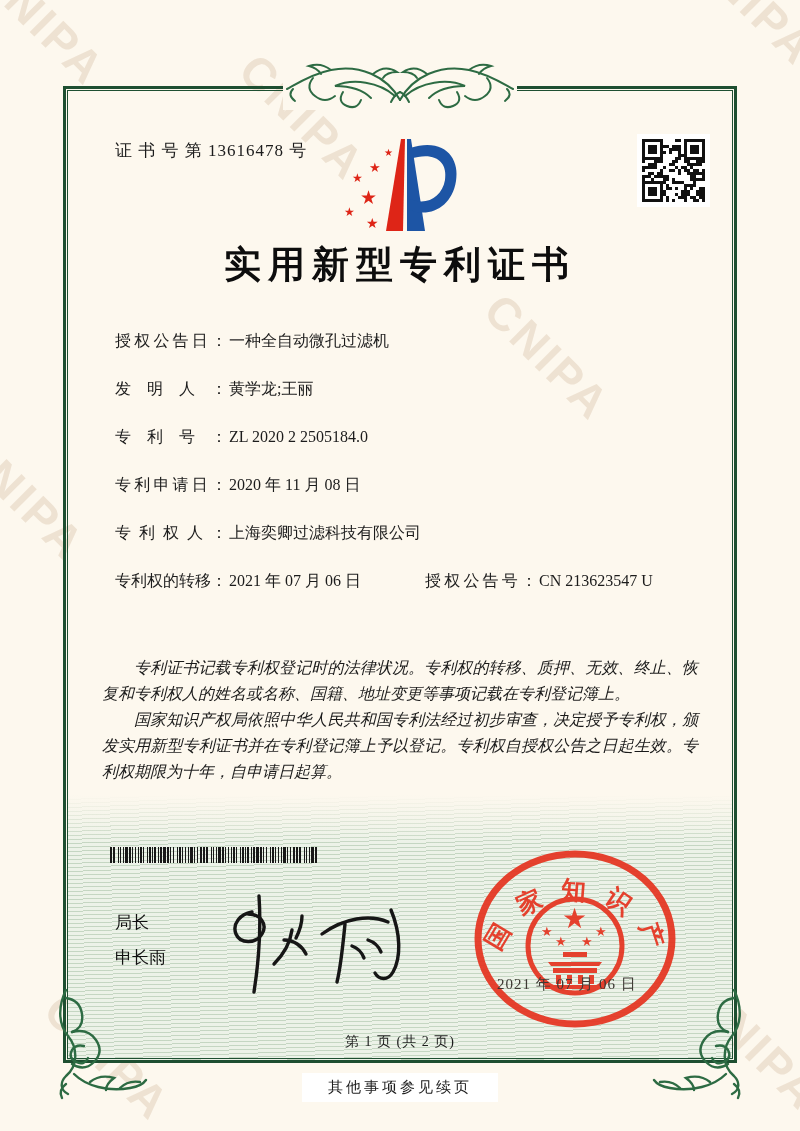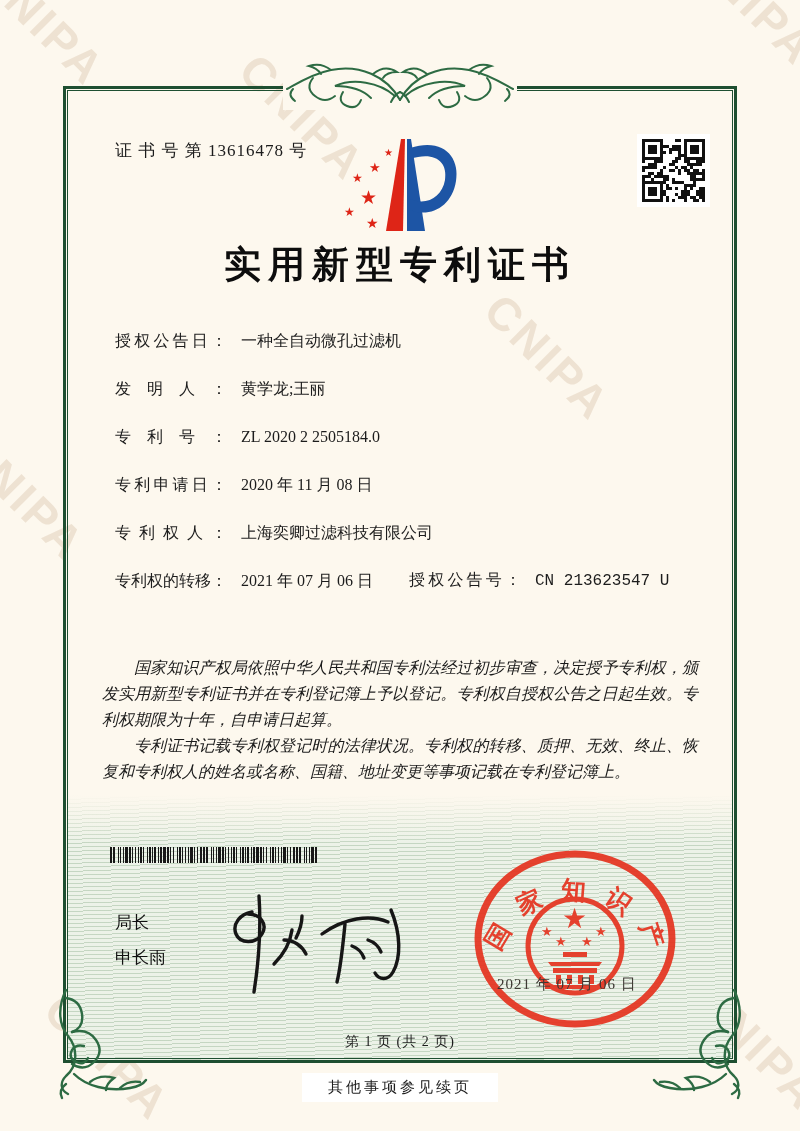--- a/index.html
+++ b/index.html
@@ -44,22 +44,22 @@
   }
   .qr div{width:3px;height:3px;}
   .qr .m{background:#111;}
   .title{
     position:absolute;z-index:4;left:0;top:240px;width:800px;text-align:center;
     font-size:37px;font-weight:bold;letter-spacing:7px;color:#0d0d0d;
   }
   .fields{position:absolute;z-index:4;left:115px;top:330px;width:600px;font-size:16px;}
   .frow{position:relative;height:48px;line-height:22px;}
   .flabel{display:inline-block;width:112px;text-align:justify;text-align-last:justify;vertical-align:top;}
-  .fvalue{margin-left:14px;}
-  .pair2{position:absolute;left:294px;top:0;font-family:Liberation Mono, monospace;}
+  .fvalue{margin-left:2px;}
+  .pair2{position:absolute;left:310px;top:0;}
   .bodytext{
     position:absolute;z-index:4;left:102px;top:655px;width:596px;
     font-size:16px;line-height:26px;font-style:italic;text-align:justify;color:#1a1a1a;
   }
   .bodytext p{margin:0;text-indent:2em;}
   
   .barcode{position:absolute;z-index:4;left:110px;top:847px;height:16px;display:flex;align-items:stretch;}
   .barcode div{height:16px;}
   .bar{background:#181818;}
   .commissioner{
@@ -603,22 +603,22 @@
 <div class="fields" id="fields">
     <div class="frow"><span class="pair"><span class="flabel">授权公告日：</span><span class="fvalue">一种全自动微孔过滤机</span></span></div>
     <div class="frow"><span class="pair"><span class="flabel">发明人：</span><span class="fvalue">黄学龙;王丽</span></span></div>
     <div class="frow"><span class="pair"><span class="flabel">专利号：</span><span class="fvalue">ZL 2020 2 2505184.0</span></span></div>
     <div class="frow"><span class="pair"><span class="flabel">专利申请日：</span><span class="fvalue">2020 年 11 月 08 日</span></span></div>
     <div class="frow"><span class="pair"><span class="flabel">专利权人：</span><span class="fvalue">上海奕卿过滤科技有限公司</span></span></div>
     <div class="frow"><span class="pair"><span class="flabel">专利权的转移：</span><span class="fvalue">2021 年 07 月 06 日</span></span><span class="pair pair2"><span class="flabel">授权公告号：</span><span class="fvalue">CN 213623547 U</span></span></div>
   </div>
 
 <div class="bodytext">
+  <p>专利证书记载专利权登记时的法律状况。专利权的转移、质押、无效、终止、恢复和专利权人的姓名或名称、国籍、地址变更等事项记载在专利登记簿上。</p>
   <p>国家知识产权局依照中华人民共和国专利法经过初步审查，决定授予专利权，颁发实用新型专利证书并在专利登记簿上予以登记。专利权自授权公告之日起生效。专利权期限为十年，自申请日起算。</p>
-  <p>专利证书记载专利权登记时的法律状况。专利权的转移、质押、无效、终止、恢复和专利权人的姓名或名称、国籍、地址变更等事项记载在专利登记簿上。</p>
 </div>
 
 <div class="barcode" id="barcode">
     <div class="bar" style="width: 2px;"></div>
     <div style="width: 1px;"></div>
     <div class="bar" style="width: 2px;"></div>
     <div style="width: 3px;"></div>
     <div class="bar" style="width: 1px;"></div>
     <div style="width: 1px;"></div>
     <div class="bar" style="width: 1px;"></div>

